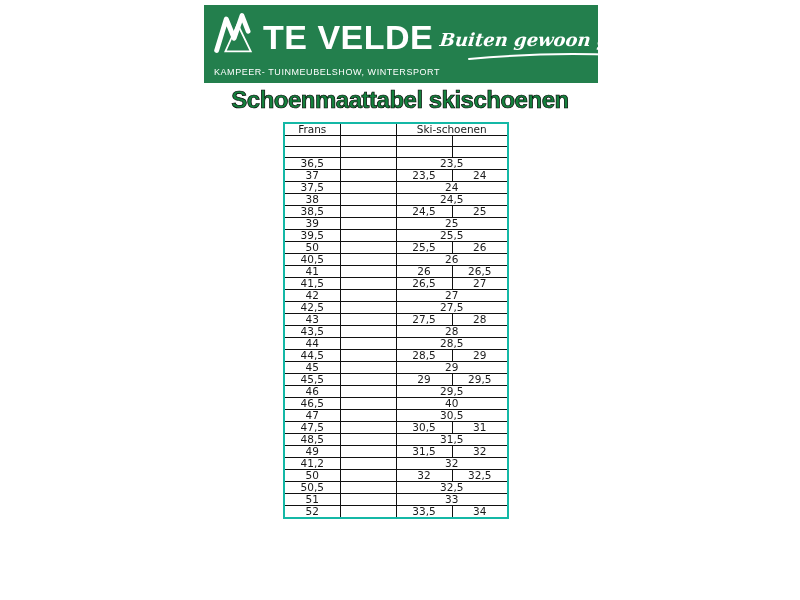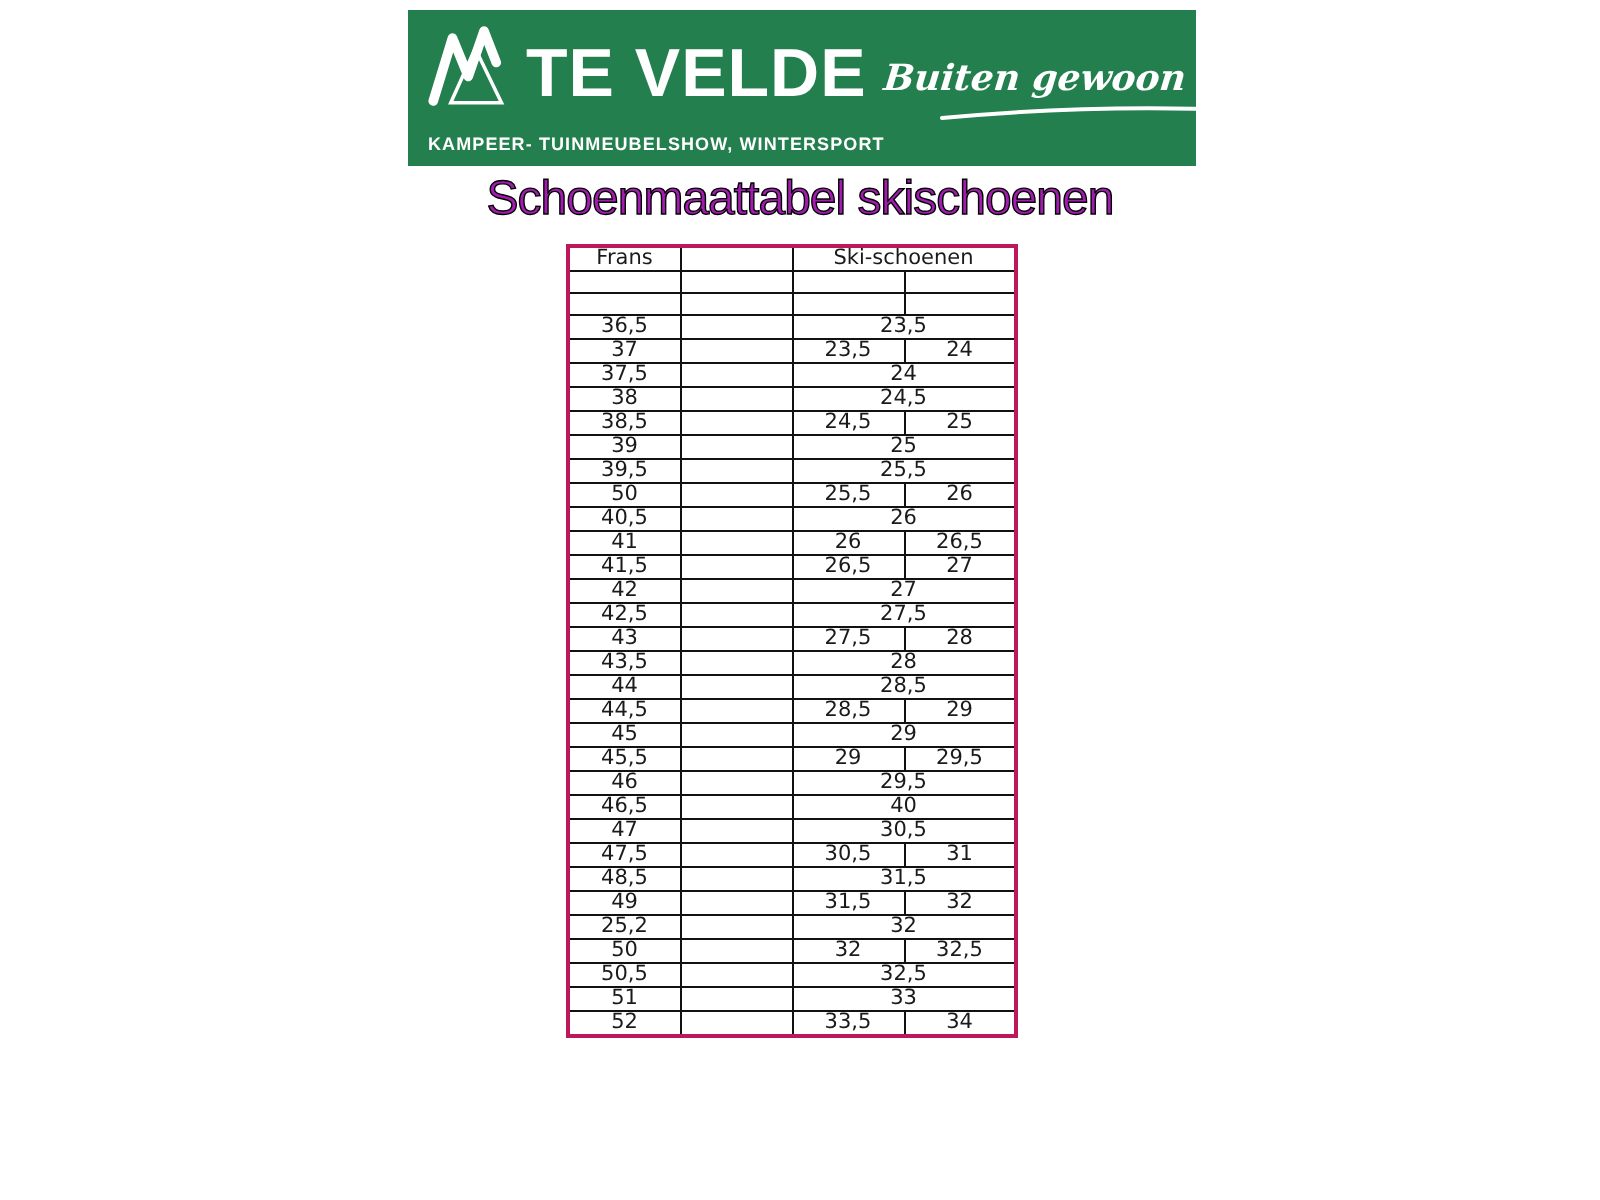--- a/index.html
+++ b/index.html
@@ -36,21 +36,21 @@
     font-weight: bold;
     font-size: 34px;
     line-height: 1;
     letter-spacing: 0.5px;
     font-family: "Liberation Sans", sans-serif;
     white-space: nowrap;
   }
   .subtitle {
     color: #ffffff;
     font-size: 9px;
-    font-weight: bold;
+    font-weight: normal;
     letter-spacing: 0.55px;
     font-family: "Liberation Sans", sans-serif;
     white-space: nowrap;
   }
   .banner-right {
     margin-left: auto;
     display: flex;
     flex-direction: column;
     justify-content: center;
     align-items: center;
@@ -68,34 +68,34 @@
   .swoosh { margin-top: 2px; }
   .swoosh svg { display: block; }
 
   
   .page-title {
     position: absolute;
     top: 86px;
     left: 0; width: 100%;
     text-align: center;
     font-family: "Liberation Sans", sans-serif;
-    font-weight: normal;
+    font-weight: bold;
     font-size: 24px;
     letter-spacing: -0.5px;
-    color: #a21caf;
+    color: #15803d;
     -webkit-text-stroke: 0.7px #000;
   }
 
   
   table.size-table {
     position: absolute;
     left: 283px; top: 122px;
     border-collapse: collapse;
     table-layout: fixed;
-    border: 2px solid #be185d;
+    border: 2px solid #14b8a6;
   }
   .size-table td {
     border: 1px solid #111;
     width: 56px;
     height: 11px;
     padding: 0;
     font-size: 10.5px;
     line-height: 11px;
     text-align: center;
     vertical-align: middle;
@@ -281,21 +281,21 @@
         <td></td>
         <td colspan="2">31,5</td>
       </tr>
       <tr>
         <td>49</td>
         <td></td>
         <td>31,5</td>
         <td>32</td>
       </tr>
       <tr>
-        <td>25,2</td>
+        <td>41,2</td>
         <td></td>
         <td colspan="2">32</td>
       </tr>
       <tr>
         <td>50</td>
         <td></td>
         <td>32</td>
         <td>32,5</td>
       </tr>
       <tr>

